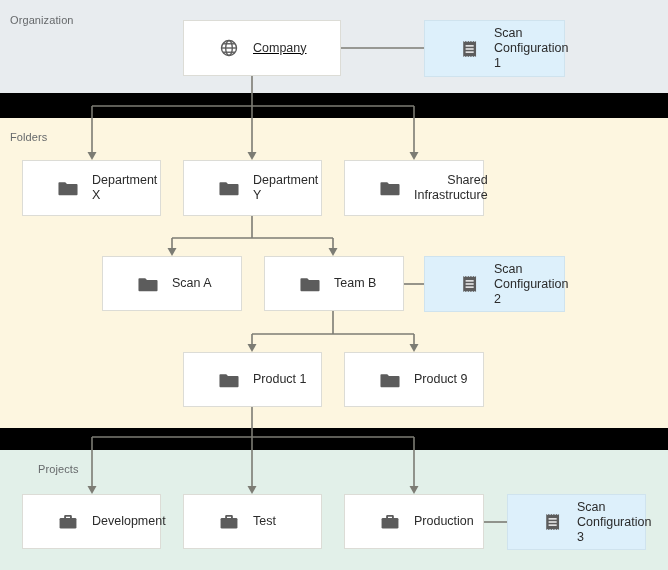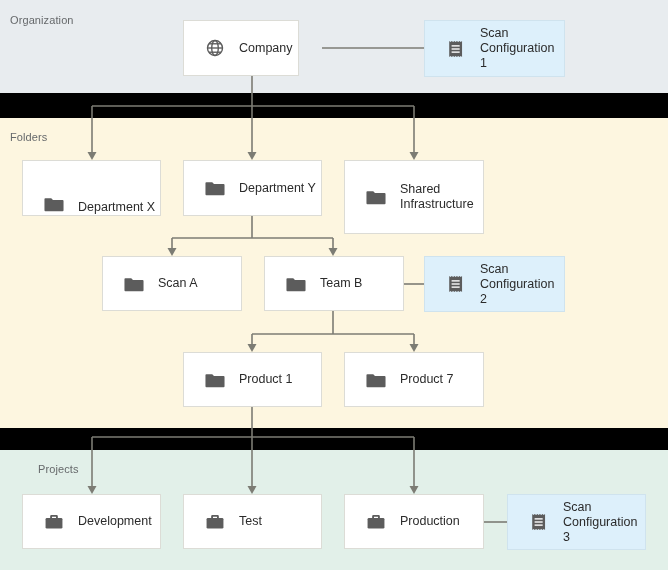--- a/index.html
+++ b/index.html
@@ -43,21 +43,21 @@
   #label-folders  { left: 10px; top: 131px; }
   #label-projects { left: 10px; top: 463px; padding-left: 28px; }
 
   
   .node {
     position: absolute;
     background: #ffffff;
     border: 1px solid #dcdcd6;
     display: flex;
     align-items: center;
-    padding-left: 20px;
+    padding-left: 34px;
     gap: 13px;
   }
   .node.scan {
     background: #ddf0fb;
     border-color: #cfe3ee;
   }
   .node-label {
     font-size: 12.5px;
     color: #2b2b2b;
     line-height: 15px;
@@ -114,21 +114,21 @@
     <path d="M414,437 L414,486"></path>
     <polygon points="409.5,486 418.5,486 414,494"></polygon>
 
     <line x1="484" y1="522" x2="507" y2="522"></line>
   </svg>
 
   <div class="band-label" id="label-org">Organization</div>
   <div class="band-label" id="label-folders">Folders</div>
   <div class="band-label" id="label-projects">Projects</div>
 
-  <div class="node" style="left:183px; top:20px; width:116px; height:56px;">
+  <div class="node" style="left:183px; top:20px; width:158px; height:56px;text-decoration:underline;">
     <svg class="ico" viewBox="0 0 24 24">
       <g fill="none" stroke="#5c5c5c" stroke-width="1.5">
         <circle cx="12" cy="12" r="8.2"></circle>
         <ellipse cx="12" cy="12" rx="3.6" ry="8.2"></ellipse>
         <line x1="3.8" y1="12" x2="20.2" y2="12"></line>
         <line x1="5.3" y1="7.4" x2="18.7" y2="7.4"></line>
         <line x1="5.3" y1="16.6" x2="18.7" y2="16.6"></line>
       </g>
     </svg>
     <span class="node-label">Company</span>
@@ -140,35 +140,35 @@
       <g stroke="#ffffff" stroke-width="1.5" stroke-linecap="butt">
         <line x1="7.2" y1="8.6" x2="16" y2="8.6"></line>
         <line x1="7.2" y1="12" x2="16" y2="12"></line>
         <line x1="7.2" y1="15.4" x2="16" y2="15.4"></line>
       </g>
     </svg>
     <span class="node-label">Scan
 Configuration 1</span>
   </div>
 
-  <div class="node" style="left:22px; top:160px; width:139px; height:56px;align-items:flex-end;">
+  <div class="node" style="left:22px; top:160px; width:139px; height:56px;">
     <svg class="ico" viewBox="0 0 24 24">
       <path d="M2.6,5.6 h6.4 l1.9,2.1 h10.5 a1,1 0 0 1 1,1 v10.1 a1,1 0 0 1 -1,1 h-18.8 a1,1 0 0 1 -1,-1 v-12.2 a1,1 0 0 1 1,-1 z" fill="#5c5c5c"></path>
     </svg>
     <span class="node-label">Department X</span>
   </div>
 
   <div class="node" style="left:183px; top:160px; width:139px; height:56px;">
     <svg class="ico" viewBox="0 0 24 24">
       <path d="M2.6,5.6 h6.4 l1.9,2.1 h10.5 a1,1 0 0 1 1,1 v10.1 a1,1 0 0 1 -1,1 h-18.8 a1,1 0 0 1 -1,-1 v-12.2 a1,1 0 0 1 1,-1 z" fill="#5c5c5c"></path>
     </svg>
     <span class="node-label">Department Y</span>
   </div>
 
-  <div class="node" style="left:344px; top:160px; width:140px; height:74px;">
+  <div class="node" style="left:344px; top:160px; width:140px; height:56px;text-align:right;">
     <svg class="ico" viewBox="0 0 24 24">
       <path d="M2.6,5.6 h6.4 l1.9,2.1 h10.5 a1,1 0 0 1 1,1 v10.1 a1,1 0 0 1 -1,1 h-18.8 a1,1 0 0 1 -1,-1 v-12.2 a1,1 0 0 1 1,-1 z" fill="#5c5c5c"></path>
     </svg>
     <span class="node-label">Shared
 Infrastructure</span>
   </div>
 
   <div class="node" style="left:102px; top:256px; width:140px; height:55px;">
     <svg class="ico" viewBox="0 0 24 24">
       <path d="M2.6,5.6 h6.4 l1.9,2.1 h10.5 a1,1 0 0 1 1,1 v10.1 a1,1 0 0 1 -1,1 h-18.8 a1,1 0 0 1 -1,-1 v-12.2 a1,1 0 0 1 1,-1 z" fill="#5c5c5c"></path>
@@ -200,21 +200,21 @@
     <svg class="ico" viewBox="0 0 24 24">
       <path d="M2.6,5.6 h6.4 l1.9,2.1 h10.5 a1,1 0 0 1 1,1 v10.1 a1,1 0 0 1 -1,1 h-18.8 a1,1 0 0 1 -1,-1 v-12.2 a1,1 0 0 1 1,-1 z" fill="#5c5c5c"></path>
     </svg>
     <span class="node-label">Product 1</span>
   </div>
 
   <div class="node" style="left:344px; top:352px; width:140px; height:55px;">
     <svg class="ico" viewBox="0 0 24 24">
       <path d="M2.6,5.6 h6.4 l1.9,2.1 h10.5 a1,1 0 0 1 1,1 v10.1 a1,1 0 0 1 -1,1 h-18.8 a1,1 0 0 1 -1,-1 v-12.2 a1,1 0 0 1 1,-1 z" fill="#5c5c5c"></path>
     </svg>
-    <span class="node-label">Product 7</span>
+    <span class="node-label">Product 9</span>
   </div>
 
   <div class="node" style="left:22px; top:494px; width:139px; height:55px;">
     <svg class="ico" viewBox="0 0 24 24">
       <path d="M9.2,4.4 h5.6 a1.4,1.4 0 0 1 1.4,1.4 v1.8 h-2 v-1.2 h-4.4 v1.2 h-2 v-1.8 a1.4,1.4 0 0 1 1.4,-1.4 z" fill="#5c5c5c"></path>
       <rect x="2.8" y="7.6" width="18.4" height="11.6" rx="1.5" fill="#5c5c5c"></rect>
     </svg>
     <span class="node-label">Development</span>
   </div>
 

